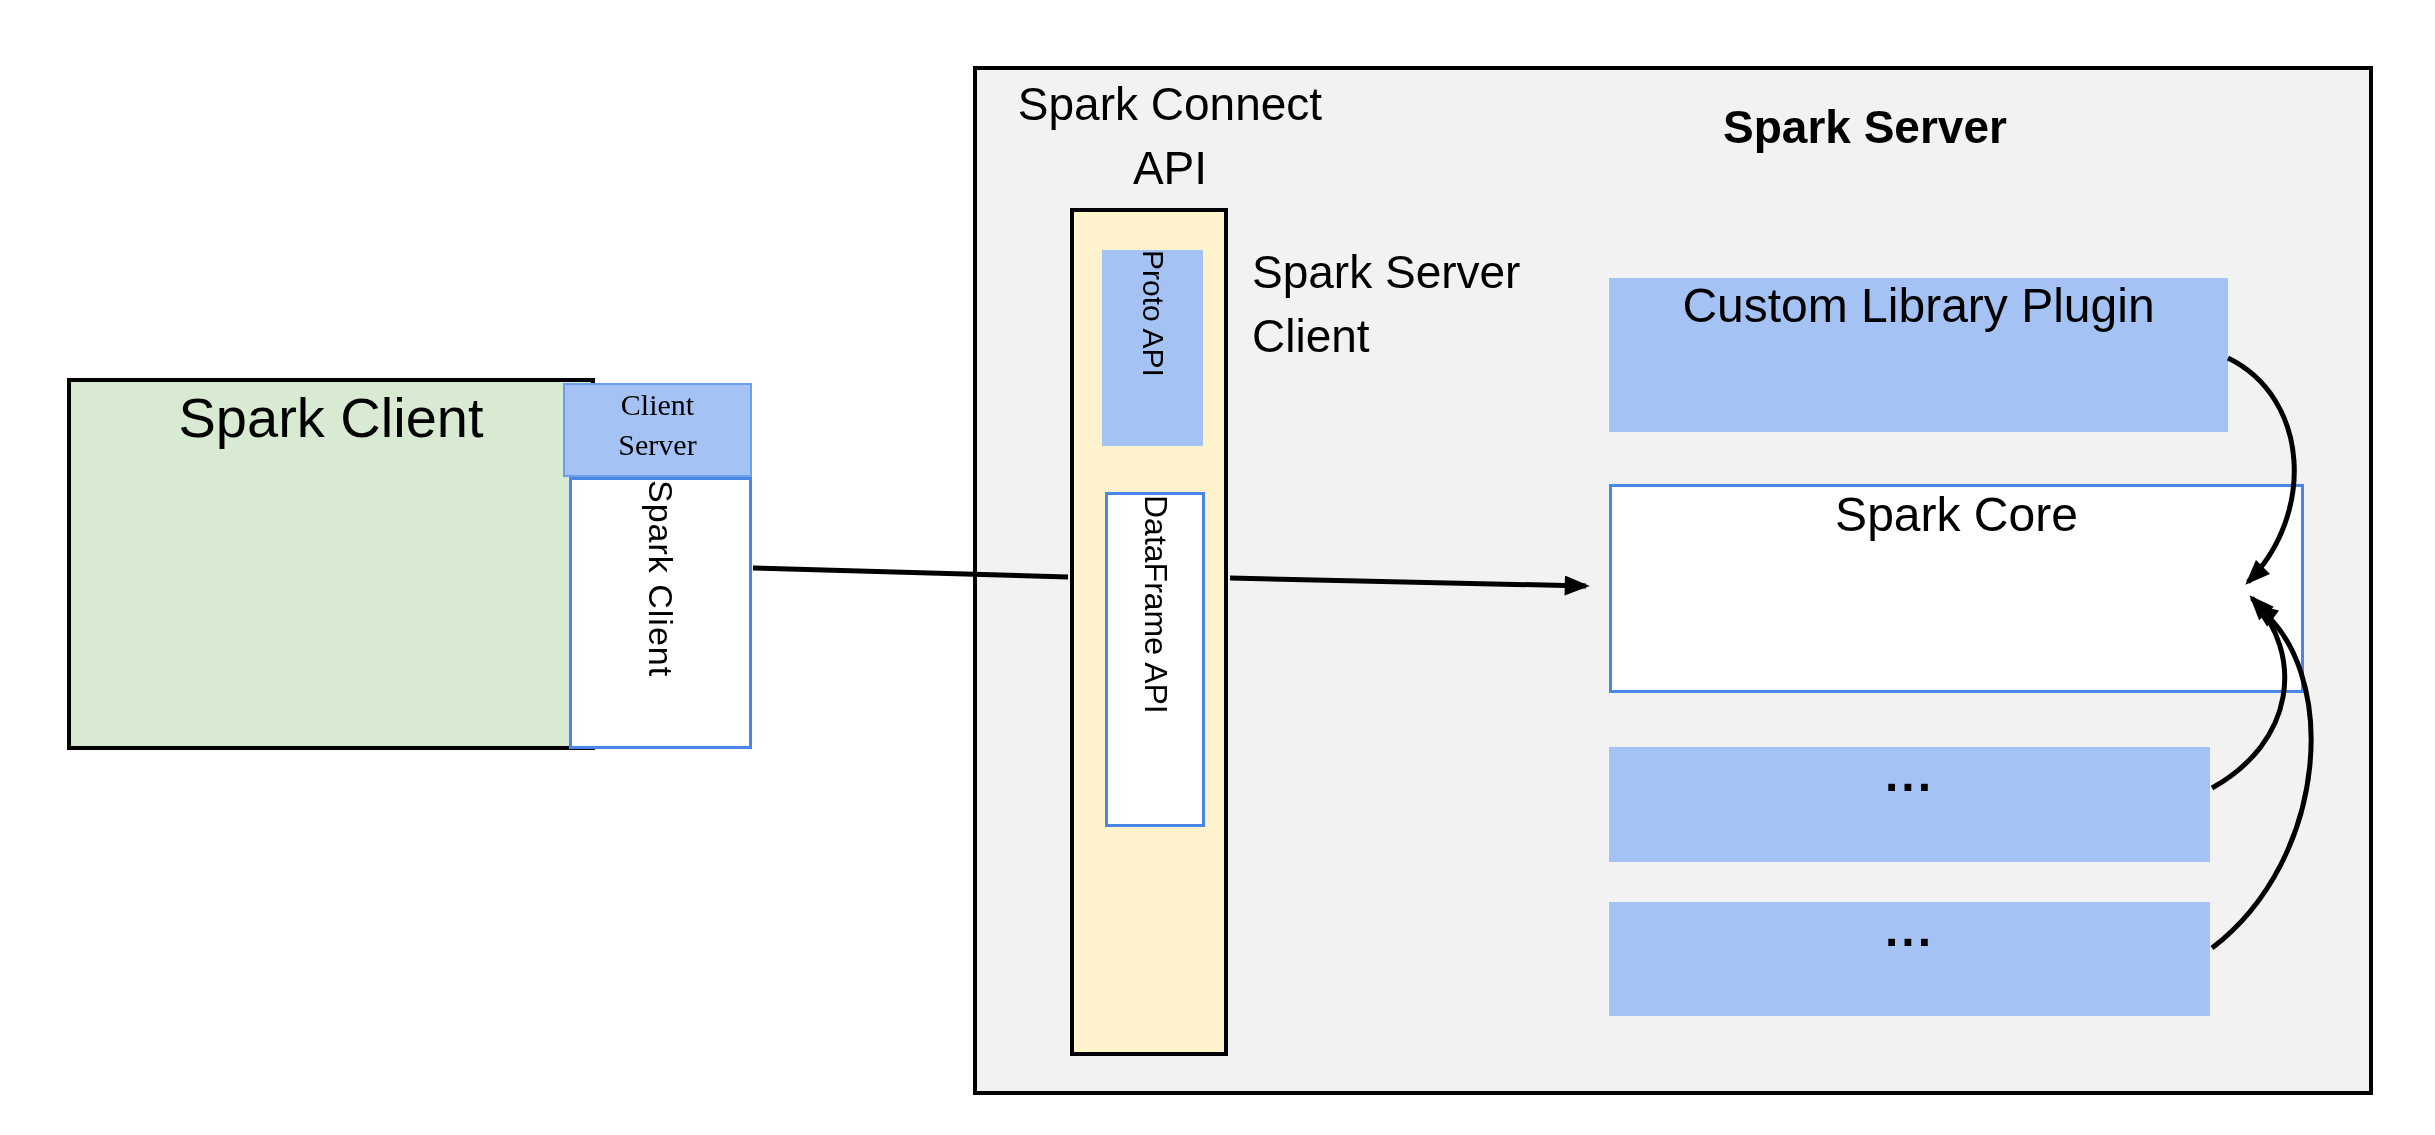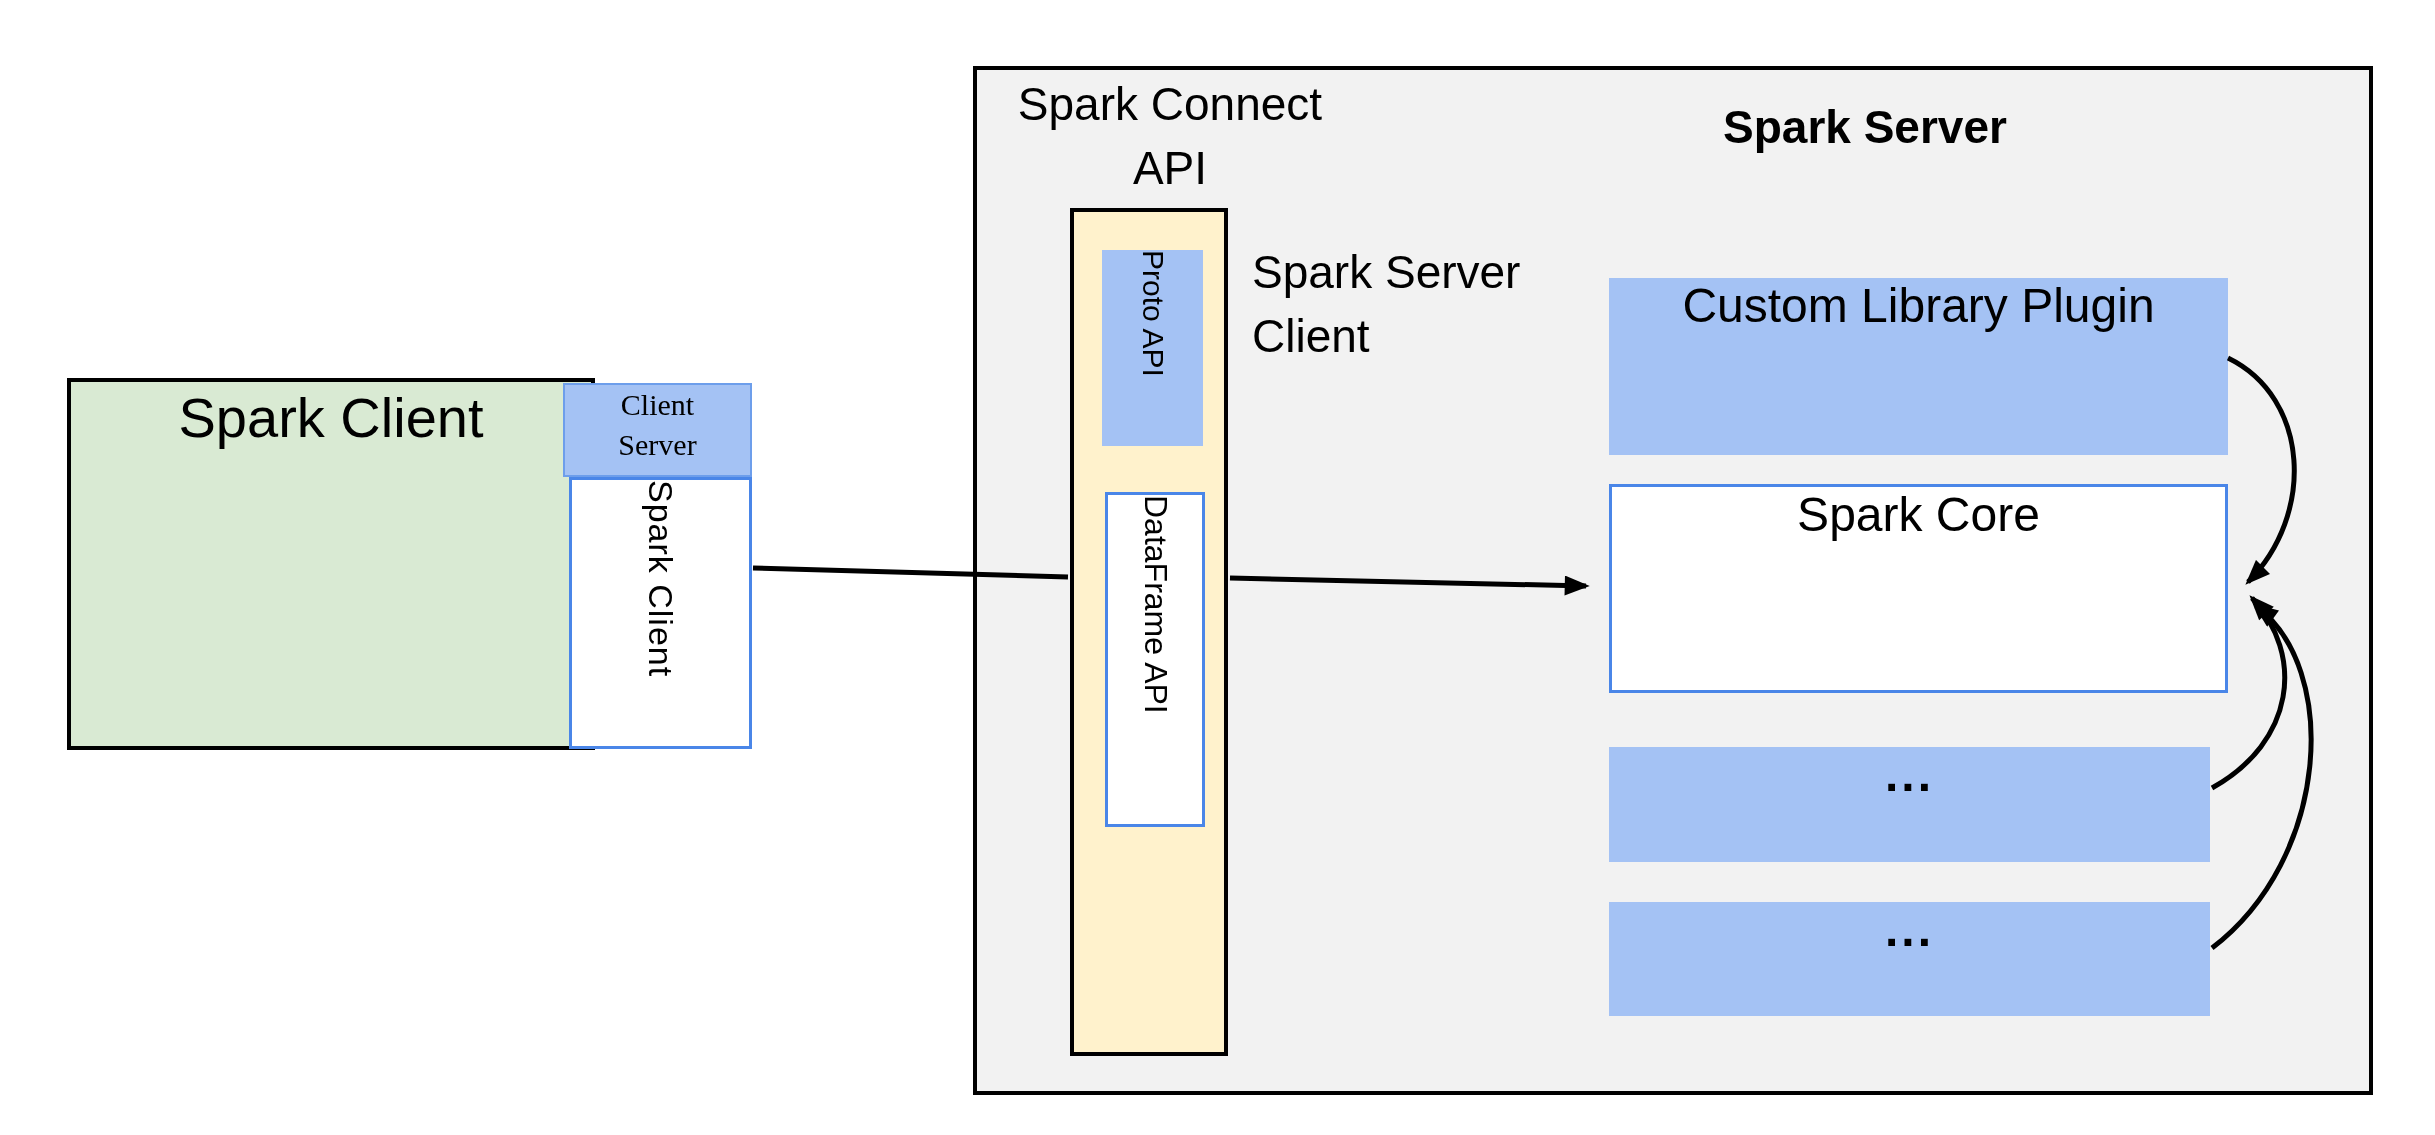--- a/index.html
+++ b/index.html
@@ -26,23 +26,23 @@
 
   
   .yellow-box{left:1070px;top:208px;width:158px;height:848px;background:#fff2cc;border:4px solid #000;z-index:2;}
   .proto-box{left:1102px;top:250px;width:101px;height:196px;background:#a4c2f4;z-index:3;}
   .proto-label{font-size:30px;}
   .dataframe-box{left:1105px;top:492px;width:100px;height:335px;background:#fff;border:3px solid #4a86e8;z-index:3;}
   .dataframe-label{font-size:32px;}
   .server-lib-label{left:1252px;top:240px;width:330px;font-size:46px;line-height:64px;text-align:left;z-index:2;}
 
   
-  .plugin-box{left:1609px;top:278px;width:619px;height:177px;background:#a4c2f4;z-index:2;}
+  .plugin-box{left:1609px;top:278px;width:619px;height:154px;background:#a4c2f4;z-index:2;}
   .plugin-label{font-size:48px;}
-  .core-box{left:1609px;top:484px;width:619px;height:209px;background:#fff;border:3px solid #4a86e8;z-index:2;}
+  .core-box{left:1609px;top:484px;width:695px;height:209px;background:#fff;border:3px solid #4a86e8;z-index:2;}
   .core-label{font-size:48px;}
   .ext-box-1{left:1609px;top:747px;width:601px;height:115px;background:#a4c2f4;z-index:2;}
   .ext-box-2{left:1609px;top:902px;width:601px;height:114px;background:#a4c2f4;z-index:2;}
   .dots-label{font-size:48px;font-weight:bold;letter-spacing:3px;}
 
   .wire-layer{left:0;top:0;width:2435px;height:1135px;z-index:4;pointer-events:none;}
 </style>
 </head>
 <body>
 

